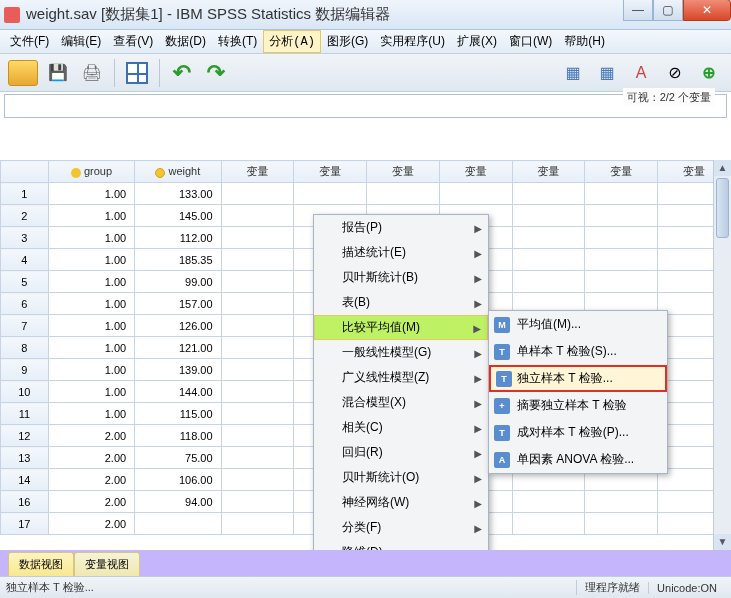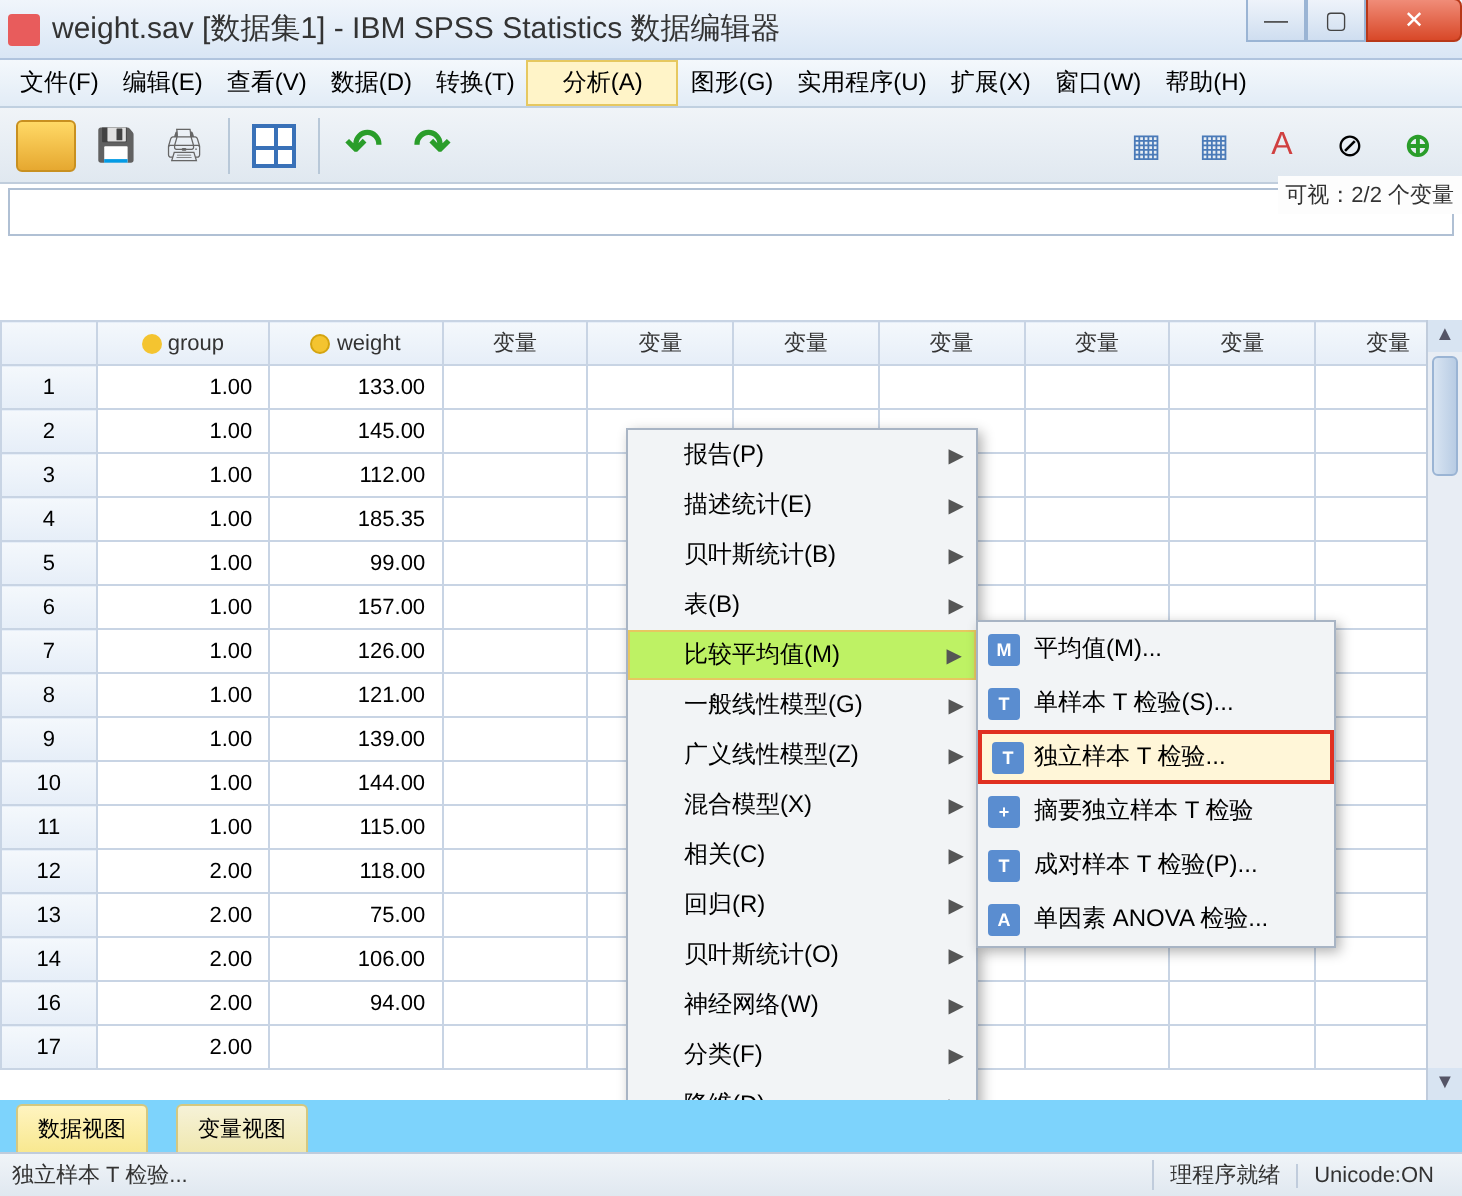--- a/index.html
+++ b/index.html
@@ -9,38 +9,38 @@
     
     .titlebar { height: 30px; background: linear-gradient(#f0f5fb, #d9e6f5); display: flex; align-items: center; padding: 0 4px; border-bottom: 1px solid #b0c4de; position: relative; }
     .titlebar-icon { width: 16px; height: 16px; background: #e85c5c; margin-right: 6px; border-radius: 2px; }
     .titlebar-text { font-size: 15px; color: #333; flex: 1; }
     .win-controls { position: absolute; right: 0; top: -1px; display: flex; }
     .win-btn { width: 30px; height: 22px; background: linear-gradient(#eef3fa, #cfdef0); border: 1px solid #9ab4d4; display:flex; align-items:center; justify-content:center; font-size:12px; color:#444; }
     .win-btn.close { width: 48px; background: linear-gradient(#f08c78, #d84828); color: #fff; border-color:#b83818; border-top-right-radius:4px; border-bottom-right-radius:4px; }
     
     .menubar { height: 24px; background: linear-gradient(#f4f8fc, #e2ecf6); display: flex; padding: 0 4px; border-bottom: 1px solid #c0d0e0; font-size: 12px; align-items: center; }
     .menu-item { padding: 3px 6px; cursor: default; color: #000; }
-    .menu-item.active { background: #fff4c8; border: 1px solid #e6c860; padding: 2px 17px; }
+    .menu-item.active { background: #fff4c8; border: 1px solid #e6c860; padding: 2px 5px; font-family: Liberation Mono, monospace; }
     
     .toolbar { height: 38px; background: linear-gradient(#f0f4f8, #e0e8f0); display: flex; align-items: center; padding: 0 8px; gap: 6px; border-bottom: 1px solid #c0cddc; }
     .tool-btn { width: 28px; height: 28px; border: 1px solid transparent; display:flex; align-items:center; justify-content:center; font-size:16px; }
     .tool-open { background: linear-gradient(#ffd966, #e6a830); width:30px; height:26px; border-radius:3px; border:1px solid #c89020; }
     .tool-print { color:#666; }
     .tool-sep { width:1px; height:28px; background:#b8c8d8; margin:0 2px; }
     .tool-tbl { border:2px solid #3971b8; background:#fff; width:22px; height:22px; position:relative; }
     .tool-tbl::before,.tool-tbl::after{content:"";position:absolute;background:#3971b8;}
     .tool-tbl::before{width:100%;height:2px;top:50%;left:0;}
     .tool-tbl::after{width:2px;height:100%;left:50%;top:0;}
     .tool-undo { color:#2a9d2a; font-size:22px; font-weight:bold; }
     .tool-redo { color:#2a9d2a; font-size:22px; font-weight:bold; }
     
     .formula-bar { height: 24px; background: #fff; border:1px solid #b0c0d4; margin:2px 4px; padding:0 4px; display:flex; align-items:center; }
     .formula-name { width: 80px; font-size:11px; border-right:1px solid #ccc; }
     
-    .vis-info { position:absolute; right:0; top:88px; font-size:11px; color:#333; background:#fdfdfd; padding:2px 4px; }
+    .vis-info { position:absolute; right:16px; top:88px; font-size:11px; color:#333; background:#fdfdfd; padding:2px 4px; }
     
     .main-area { flex:1; display:flex; overflow:hidden; position:relative;margin-top:40px; }
     
     .grid { flex:1; background:#fff; font-size:11px; }
     table { border-collapse: collapse; width:100%; }
     th, td { border: 1px solid #c8d4e4; height: 22px; padding: 0; text-align: center; }
     th { background: linear-gradient(#f4f8fc, #e6eef8); font-weight: normal; color:#333; position:relative; }
     th.rowhdr { width:42px; background: linear-gradient(#f4f8fc, #e6eef8); }
     td.rownum { background: linear-gradient(#f4f8fc, #e6eef8); text-align:center; width:42px; }
     td.val { text-align:right; padding-right:8px; width:76px; }
@@ -57,21 +57,21 @@
     .submenu { position: absolute; left: 488px; top: 150px; width: 180px; background: #f2f4f6; border: 1px solid #a8b4c4; box-shadow: 2px 2px 6px rgba(0,0,0,0.3); font-size: 12px; z-index: 11; }
     .sm-item { padding: 5px 8px 5px 28px; position: relative; cursor: default; }
     .sm-item .icon { position:absolute; left:5px; top:50%; transform:translateY(-50%); width:16px; height:16px; background:#5a8dd0; border-radius:2px; display:flex; align-items:center;justify-content:center;font-size:9px;color:#fff;font-weight:bold; }
     .sm-item.highlight-red { border: 2px solid #e03020; padding: 3px 6px 3px 26px; background:#fff6d8; }
     
     .scrollbar-v { position:absolute; right:0; top:0; width:18px; height:100%; background:#e8edf4; border-left:1px solid #c0ccdc; }
     .scrollbar-v .thumb { position:absolute; top:18px; left:2px; right:2px; height:60px; background:linear-gradient(90deg,#d8e4f2,#b8cce4); border:1px solid #9ab4d4; border-radius:3px; }
     .scrollbar-v .arr { position:absolute; left:0; right:0; height:16px; background:#d8e4f2; text-align:center; font-size:10px; line-height:16px; color:#556; }
     .scrollbar-v .arr.top{top:0;} .scrollbar-v .arr.bot{bottom:0;}
     
-    .tabs { height: 26px; background: #7dd3fc; display: flex; align-items: flex-end; padding: 0 8px; gap: 14px; }
+    .tabs { height: 26px; background: #c4b5fd; display: flex; align-items: flex-end; padding: 0 8px; gap: 0; }
     .tab { padding: 4px 10px; background: linear-gradient(#f6f2d8, #f0e8b0); border: 1px solid #d4c880; border-bottom: none; font-size: 11px; border-radius: 3px 3px 0 0; }
     .tab.active { background: linear-gradient(#fff4c0, #f8e890); }
     
     .statusbar { height: 22px; background: linear-gradient(#f0f4f8, #e0e8f0); border-top: 1px solid #c0ccdc; display: flex; align-items: center; font-size: 11px; padding: 0 6px; color:#333; }
     .statusbar .cell { padding: 0 8px; border-left: 1px solid #c0ccdc; }
     .statusbar .msg { flex:1; }
   </style>
 </head>
 <body>
 

